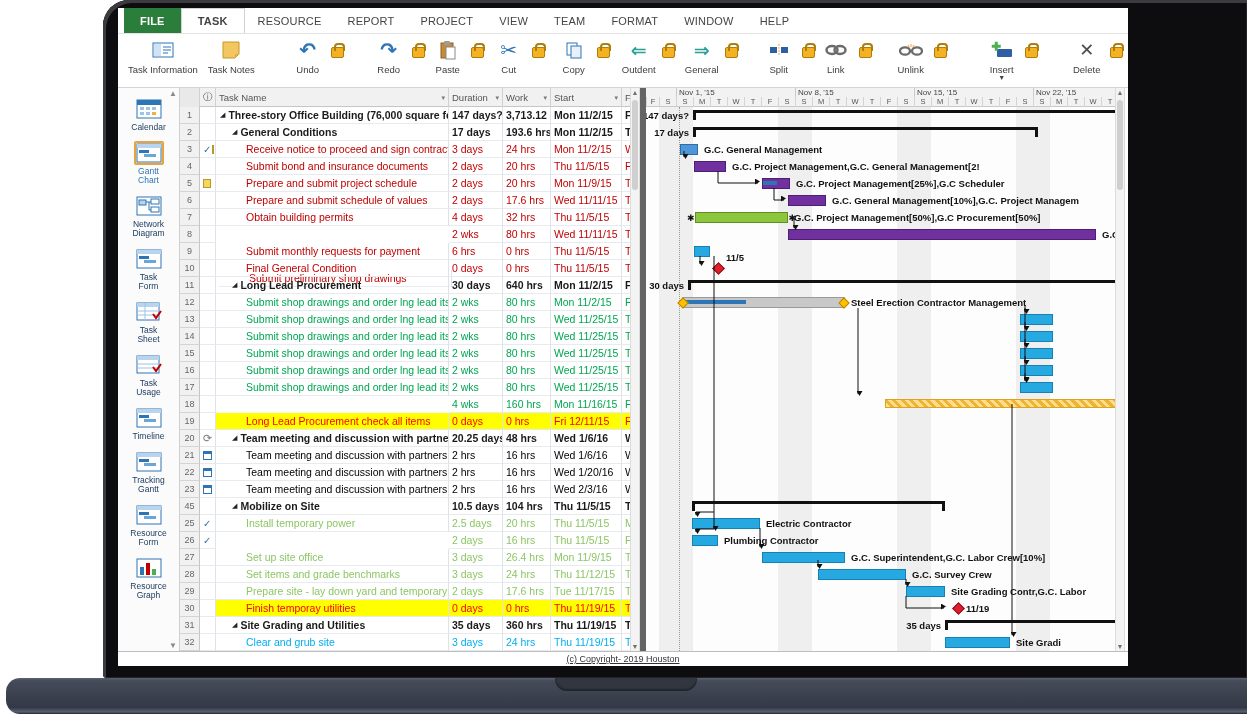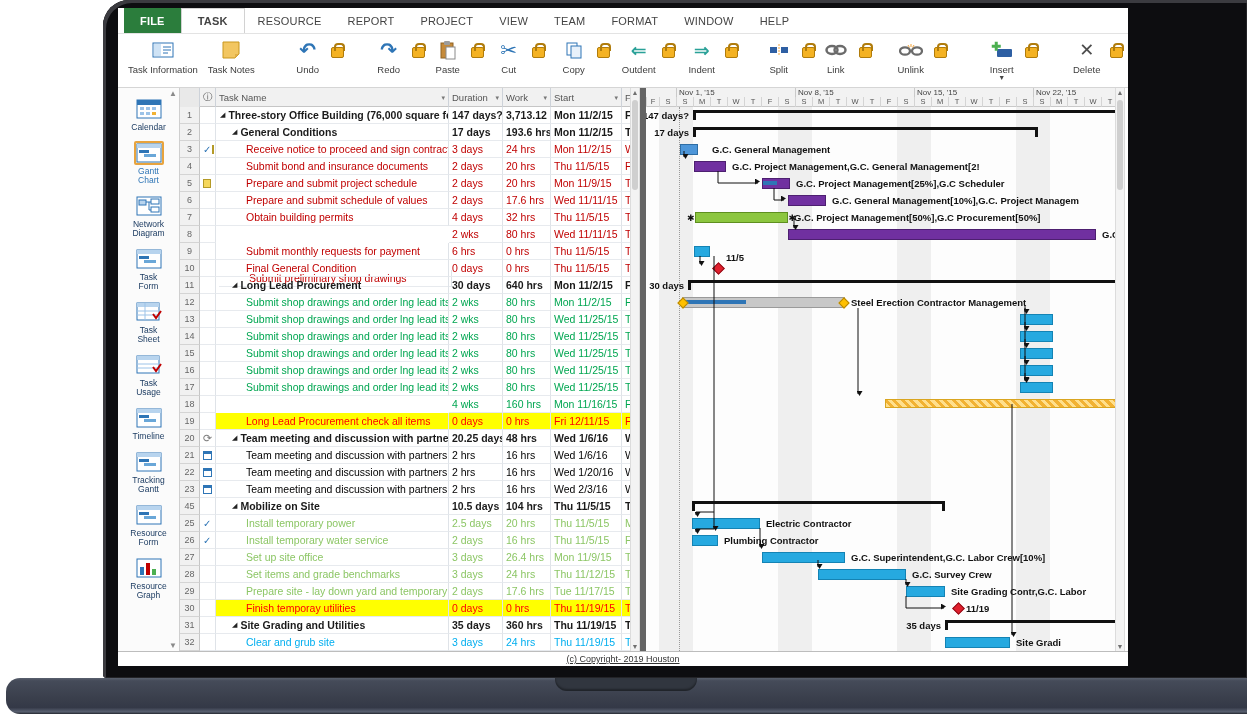--- a/index.html
+++ b/index.html
@@ -205,21 +205,21 @@
           </div>
           <div class="lbl">Outdent</div>
         </div>
         <span class="lock"></span>
       </div>
       <div class="tb-group" style="margin-right: 20px;">
         <div class="tb-btn">
           <div class="ic">
             <span class="glyph-teal">⇒</span>
           </div>
-          <div class="lbl">Indent</div>
+          <div class="lbl">General</div>
         </div>
         <span class="lock"></span>
       </div>
       <div class="tb-group" style="margin-right: 0px;">
         <div class="tb-btn">
           <div class="ic">
             <svg width="20" height="14">
               <rect x="1" y="4" width="7" height="6" fill="#2e5fa3"></rect>
               <rect x="12" y="4" width="7" height="6" fill="#2e5fa3"></rect>
               <line x1="10" y1="1" x2="10" y2="13" stroke="#f2a33a" stroke-dasharray="2 1"></line>
@@ -707,23 +707,20 @@
           </div>
           <div class="cell c-lgreen" style="left: 269px; width: 54px;">2.5 days</div>
           <div class="cell c-lgreen" style="left: 323px; width: 48px;">20 hrs</div>
           <div class="cell c-lgreen" style="left: 371px; width: 71px;">Thu 11/5/15</div>
           <div class="cell c-lgreen" style="left: 442px; width: 24px;">M</div>
         </div>
         <div class="trow" style="top: 425px;">
           <div class="cell idc" style="left: 0px; width: 20px;">26</div>
           <div class="cell" style="left: 20px; width: 16px;">
             <span class="i-check">✓</span>
-          </div>
-          <div class="cell c-lgreen" style="left: 36px; width: 233px; padding-left: 30px;">
-            <span>Install temporary water service</span>
           </div>
           <div class="cell c-lgreen" style="left: 269px; width: 54px;">2 days</div>
           <div class="cell c-lgreen" style="left: 323px; width: 48px;">16 hrs</div>
           <div class="cell c-lgreen" style="left: 371px; width: 71px;">Thu 11/5/15</div>
           <div class="cell c-lgreen" style="left: 442px; width: 24px;">F</div>
         </div>
         <div class="trow" style="top: 442px; text-align: center;">
           <div class="cell idc" style="left: 0px; width: 20px;">27</div>
           <div class="cell" style="left: 20px; width: 16px;"></div>
           <div class="cell c-lgreen" style="left: 36px; width: 233px; padding-left: 30px;">
@@ -846,21 +843,21 @@
       <div class="shade" style="left: 268px; width: 17px;"></div>
       <div class="shade" style="left: 370px; width: 17px;"></div>
       <div class="wk-line" style="left: 387px;"></div>
       <div class="shade" style="left: 387px; width: 17px;"></div>
       <div class="start-line" style="left: 33px;"></div>
       <div class="gsum noright" style="left: 47px; width: 432px; top: 22px;"></div>
       <div class="glabel left" style="top: 22px; left: -23px; width: 66px;">147 days?</div>
       <div class="gsum" style="left: 47px; width: 345px; top: 39px;"></div>
       <div class="glabel left" style="top: 39px; left: -23px; width: 66px;">17 days</div>
       <div class="gbar blue" style="left: 34px; width: 18px; top: 56px;"></div>
-      <div class="glabel" style="top: 56px; left: 58px; margin-left: 8px;">G.C. General Management</div>
+      <div class="glabel" style="top: 56px; left: 58px;">G.C. General Management</div>
       <div class="gbar purple" style="left: 48px; width: 32px; top: 73px;"></div>
       <div class="glabel" style="top: 73px; left: 86px;">G.C. Project Management,G.C. General Management[2!</div>
       <div class="gbar purple" style="left: 116px; width: 28px; top: 90px;">
         <div class="stripe" style="width: 14px;"></div>
       </div>
       <div class="glabel" style="top: 90px; left: 150px;">G.C. Project Management[25%],G.C Scheduler</div>
       <div class="gbar purple" style="left: 142px; width: 38px; top: 107px;"></div>
       <div class="glabel" style="top: 107px; left: 186px;">G.C. General Management[10%],G.C. Project Managem</div>
       <div class="gbar greenbar" style="left: 49px; width: 93px; top: 124px;">
         <span class="star" style="left: -9px;">✱</span>

